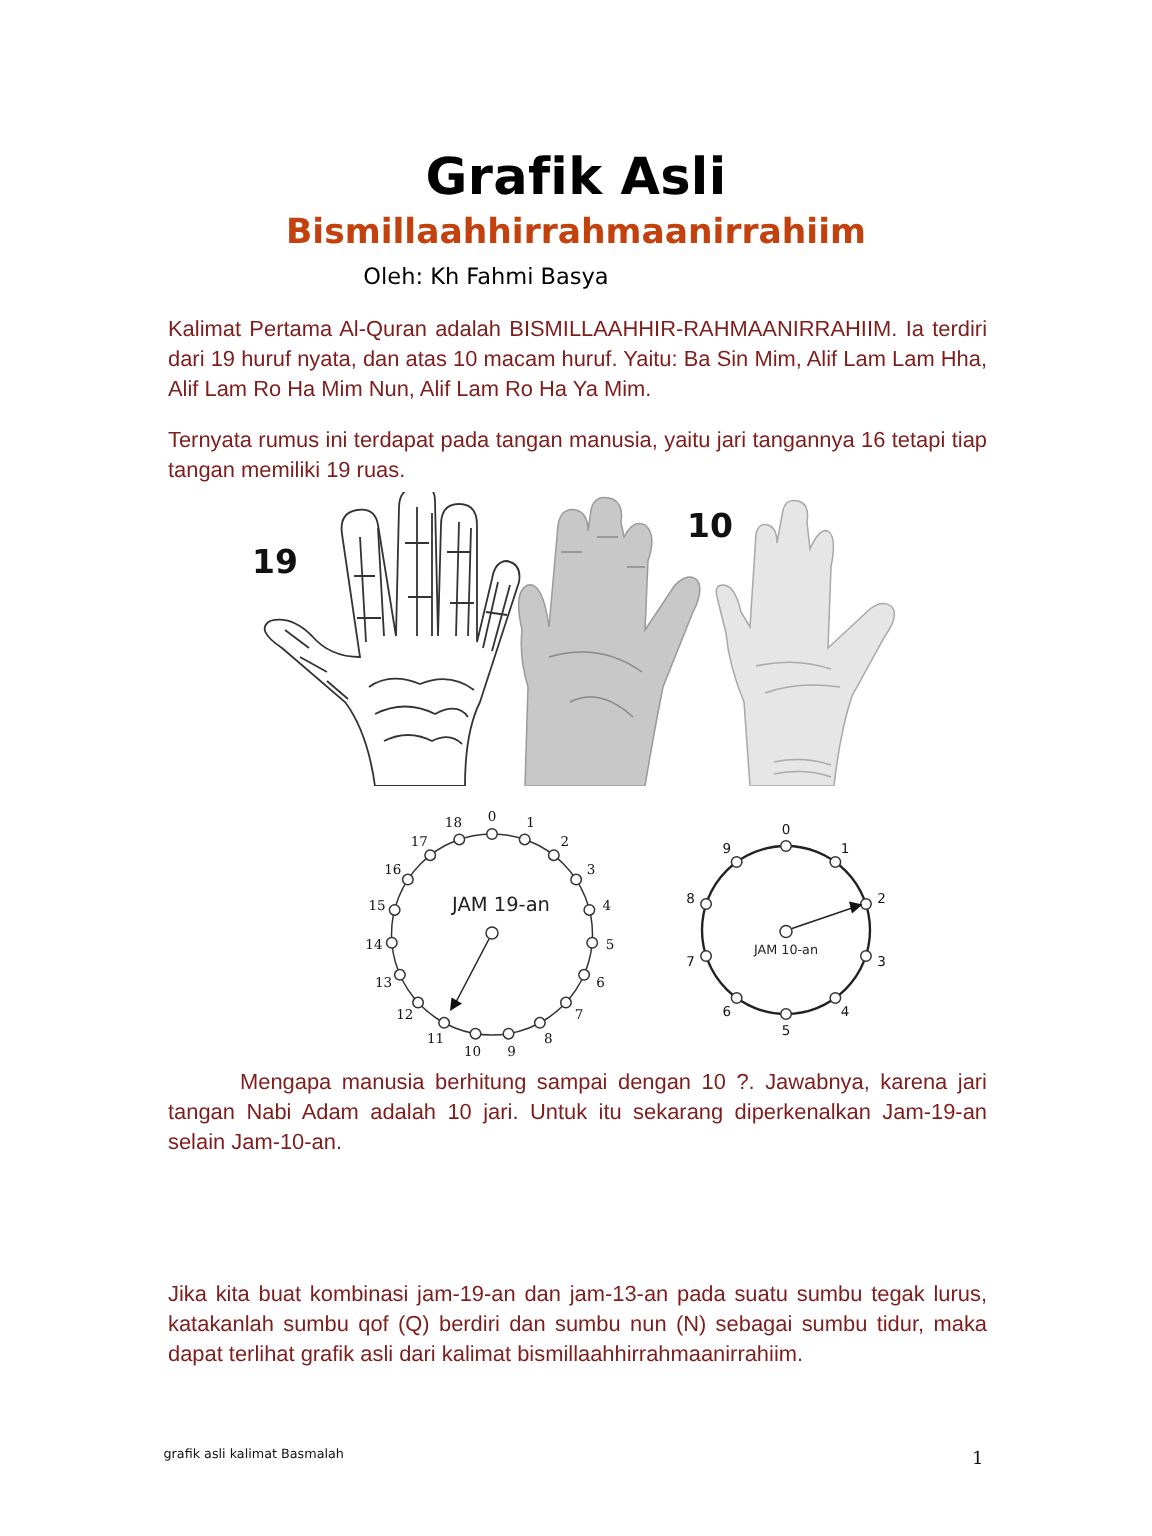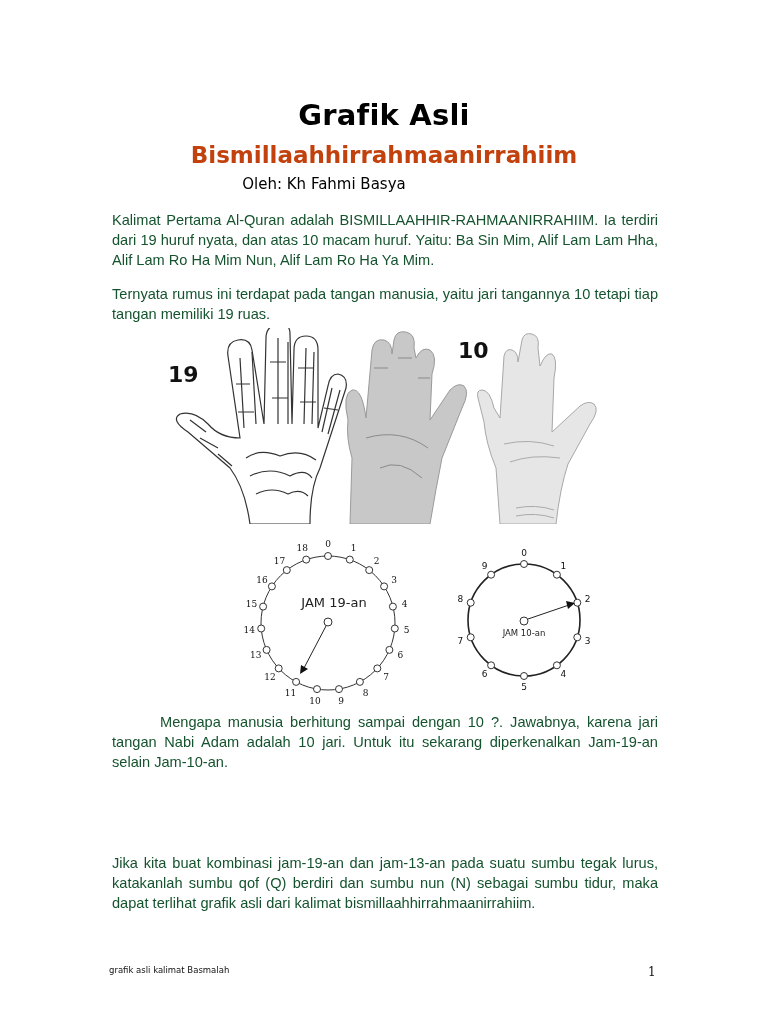--- a/index.html
+++ b/index.html
@@ -1,42 +1,42 @@
 <!DOCTYPE html>
 <html><head>
 <meta charset="utf-8">
 <style>
   html, body { margin:0; padding:0; background:#ffffff; }
   body { width:768px; height:1024px; position:relative; overflow:hidden; color:#111; }
   .title { position:absolute; left:0; width:768px; top:98px; text-align:center;
-    font-family:"DejaVu Sans", sans-serif; font-weight:bold; font-size:29px; color:#000; letter-spacing:0.2px; }
+    font-family:"DejaVu Sans", sans-serif; font-weight:bold; font-size:34px; color:#000; letter-spacing:0.2px; }
   .subtitle { position:absolute; left:0; width:768px; top:142px; text-align:center;
     font-family:"DejaVu Sans", sans-serif; font-weight:bold; font-size:23px; color:#c2410c; }
   .author { position:absolute; left:0; width:648px; top:175px; text-align:center;
     font-family:"DejaVu Sans", sans-serif; font-size:15px; color:#000; }
   .para { position:absolute; left:112px; width:546px; font-family:"Liberation Sans", sans-serif;
-    font-size:14.6px; line-height:20px; text-align:justify; color:#14532d; }
+    font-size:14.6px; line-height:20px; text-align:justify; color:#7f1d1d; }
   .p1 { top:210px; }
   .p2 { top:284px; }
   .p3 { top:712px; text-indent:48px; }
   .p4 { top:853px; }
   .hands { position:absolute; left:160px; top:328px; width:450px; height:196px; }
   .clock { position:absolute; }
   .footer-left { position:absolute; left:109px; top:965px; font-family:"DejaVu Sans", sans-serif; font-size:8.5px; color:#111; }
   .footer-right { position:absolute; left:648px; top:965px; font-family:"DejaVu Serif", serif; font-size:12px; color:#111; }
 </style>
 </head>
 <body>
 
 <div class="title">Grafik Asli</div>
 <div class="subtitle">Bismillaahhirrahmaanirrahiim</div>
 <div class="author">Oleh: Kh Fahmi Basya</div>
 
 <div class="para p1">Kalimat Pertama Al-Quran adalah BISMILLAAHHIR-RAHMAANIRRAHIIM. Ia terdiri dari 19 huruf nyata, dan atas 10 macam huruf. Yaitu: Ba Sin Mim, Alif Lam Lam Hha, Alif Lam Ro Ha Mim Nun, Alif Lam Ro Ha Ya Mim.</div>
-<div class="para p2">Ternyata rumus ini terdapat pada tangan manusia, yaitu jari tangannya 10 tetapi tiap tangan memiliki 19 ruas.</div>
+<div class="para p2">Ternyata rumus ini terdapat pada tangan manusia, yaitu jari tangannya 16 tetapi tiap tangan memiliki 19 ruas.</div>
 
 <svg class="hands" viewBox="0 0 450 196" xmlns="http://www.w3.org/2000/svg">
 
   <g fill="none" stroke="#333" stroke-width="1.2">
     <path d="M20,86 Q10,92 28,104 L70,140 Q85,160 90,196 L150,196 Q150,160 160,140 L186,60 Q188,48 178,46 Q170,46 168,58 L158,100 L158,22 Q158,8 146,8 Q134,8 134,22 L132,96 L130,6 Q130,-6 118,-4 Q106,-2 106,10 L104,96 L92,22 Q90,10 78,12 Q66,14 68,28 L80,110 Q60,110 48,96 Q34,82 20,86 Z"></path>
     <path d="M80,30 L84,100 M92,24 L96,96 M118,10 L118,96 M128,14 L128,96 M146,20 L144,96 M154,24 L152,96 M172,60 L162,104 M180,62 L168,106"></path>
     <path d="M76,56 L90,56 M78,84 L94,84 M110,34 L126,34 M112,70 L128,70 M138,40 L154,40 M140,74 L156,74 M164,80 L178,82"></path>
     <path d="M86,130 Q100,120 120,128 Q140,120 156,132 M90,148 Q110,138 130,148 Q145,140 152,150 M96,166 Q112,158 128,166 Q140,160 148,168"></path>
     <path d="M30,92 L46,104 M40,110 L58,120 M58,126 L72,138"></path>
   </g>

